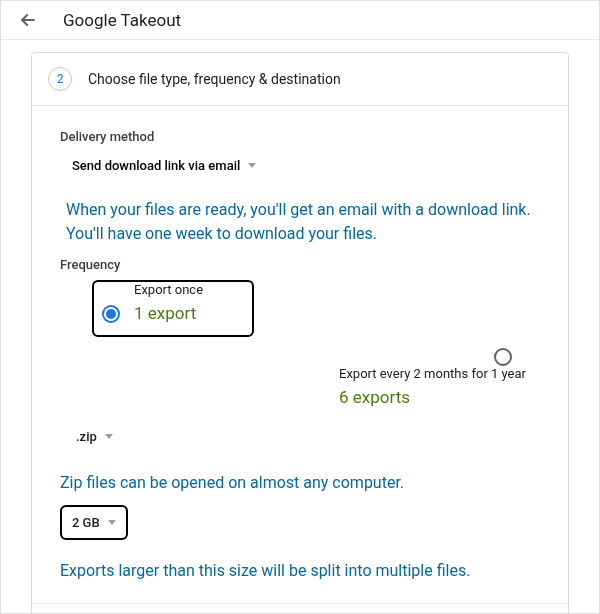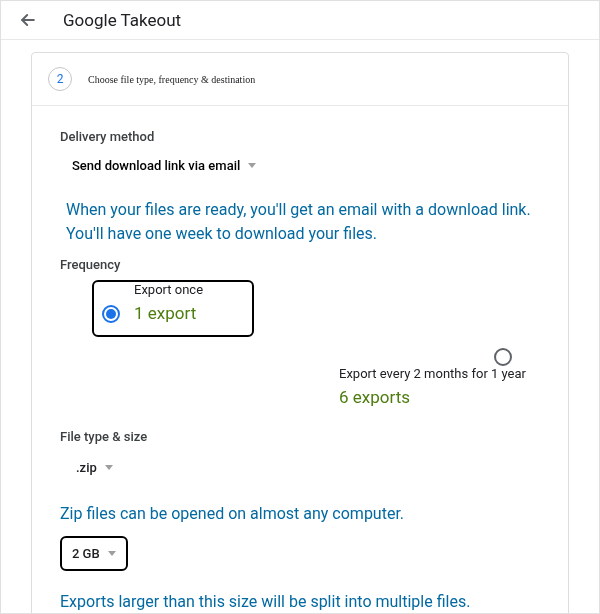--- a/index.html
+++ b/index.html
@@ -47,23 +47,22 @@
     .step-circle {
       width: 24px; height: 24px;
       border: 1px solid #c6c6c6;
       border-radius: 50%;
       display: flex; align-items: center; justify-content: center;
       font-size: 12px;
       color: #1a73e8;
       margin-right: 16px;
     }
     .step-title {
-      font-size: 10px;
+      font-size: 14px;
       color: #202124;
-      font-family: Liberation Serif, serif;
     }
     .section {
       padding: 12px 28px 0 28px;
     }
     .section-label {
       font-size: 13px;
       color: #3c4043;
       font-weight: 500;
       margin-top: 11px;
       margin-bottom: 8px;
@@ -204,21 +203,20 @@
       </div>
 
       <div class="radio-option radio-wide mt8">
         <div class="radio"></div>
         <div class="radio-text">
           <div class="radio-title">Export every 2 months for 1 year</div>
           <div class="radio-sub">6 exports</div>
         </div>
       </div>
 
-      <div class="section-label mt8">File type &amp; size</div>
 
       <div class="small-dropdown indent">
         <span>.zip</span>
         <span class="caret" style="margin-left:8px"></span>
       </div>
       <div class="helper">Zip files can be opened on almost any computer.</div>
 
       <div class="small-dropdown highlight">
         <span>2 GB</span>
         <span class="caret" style="margin-left:8px"></span>

